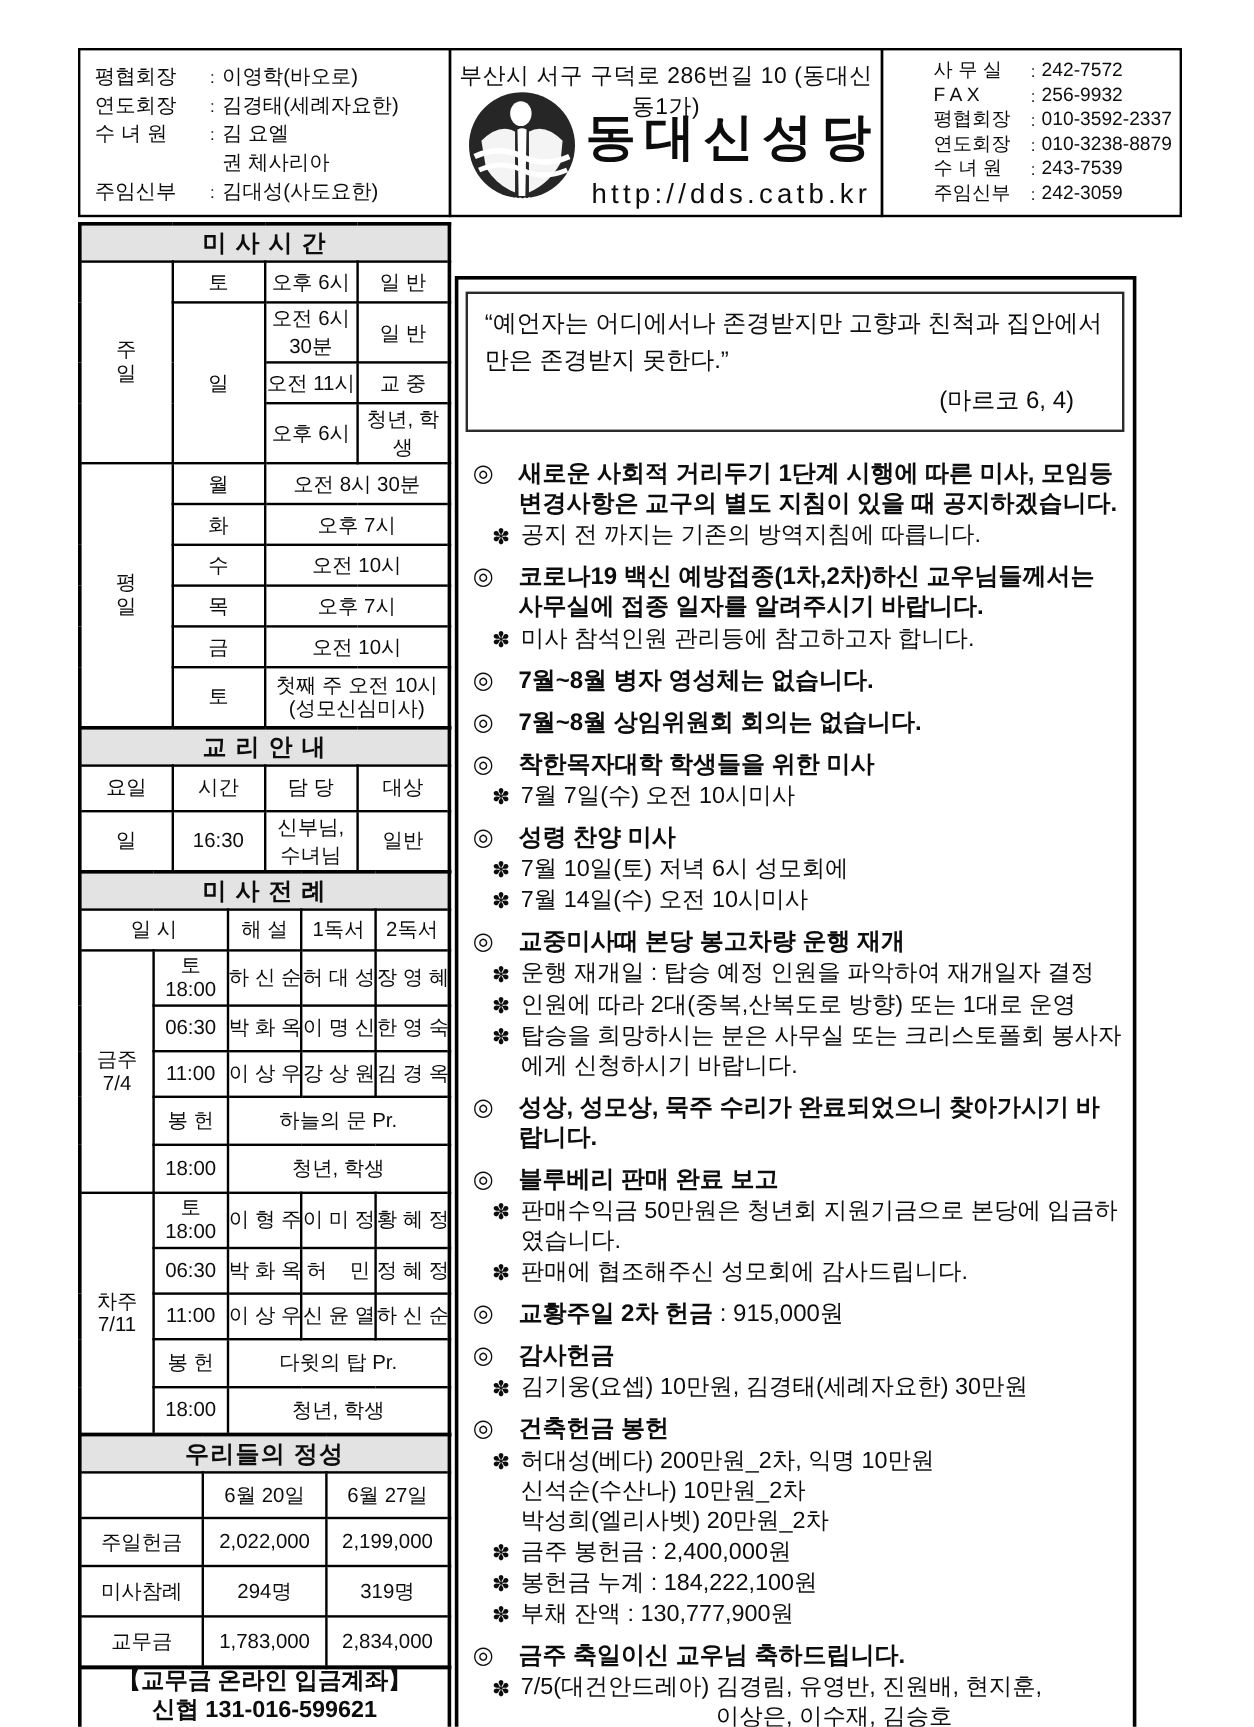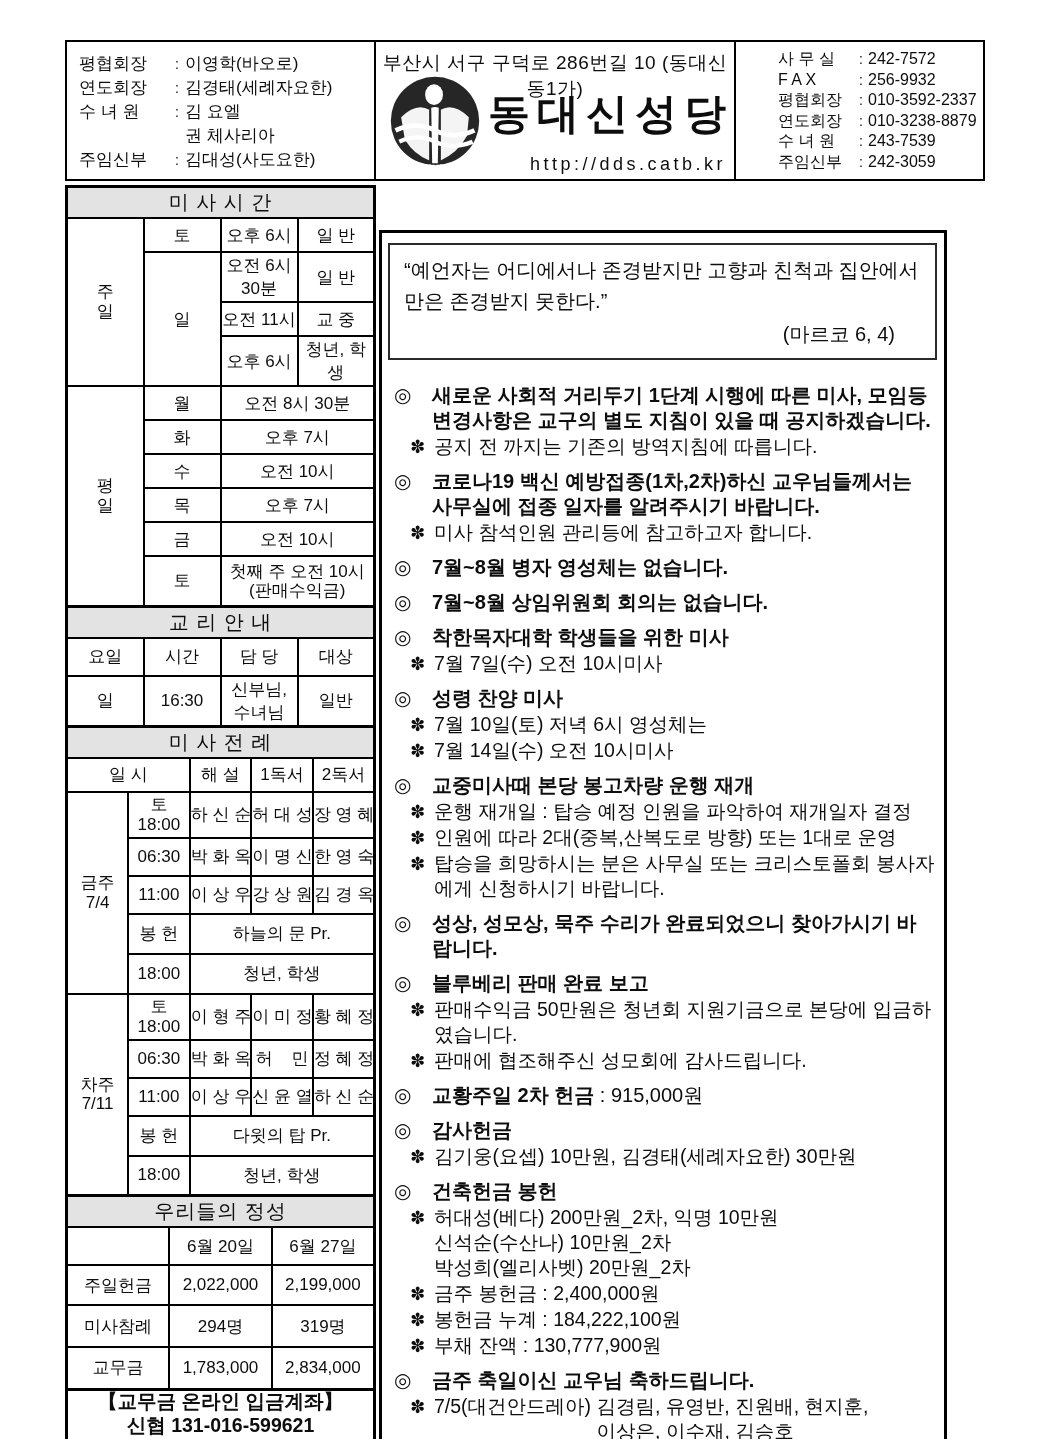--- a/index.html
+++ b/index.html
@@ -21,32 +21,32 @@
   .kv-line { display:flex; font-size:17px; line-height:24px; white-space:pre; }
   .kv-label { width:90px; }
   .kv-sep { width:16px; text-align:center; font-size:14px; }
   .contact-box .kv-line { font-size:16px; line-height:20.5px;margin-left:32px; }
   .contact-box .kv-label { width:76px; }
   .contact-box .kv-sep { width:14px; }
 
   .addr { text-align:center; font-size:19px; padding-top:8px; letter-spacing:0.5px; }
   .logo { position:absolute; left:12px; top:32px; width:94px; height:94px; }
   .church-name { position:absolute; left:112px; top:44px; font-size:42px; font-weight:bold; letter-spacing:7px; white-space:nowrap; }
-  .site-url { position:absolute; right:8px; bottom:4px; font-size:18px; letter-spacing:3.5px; white-space:nowrap; }
+  .site-url { position:absolute; right:8px; bottom:4px; font-size:23px; letter-spacing:3.5px; white-space:nowrap; }
 
   
   .main-row { display:flex; align-items:flex-start; margin-top:4px; }
   .left-col { width:311px; }
   .right-col { width:568px; height:1218px; margin-left:3px; border:3px solid #000; padding:4px 0 0 0; overflow:hidden;margin-top:45px; }
 
   
   table.t { border-collapse:collapse; width:311px; table-layout:fixed; margin-top:-3px; border:3px solid #000; }
   table.t:first-child { margin-top:0; }
   table.t td { border:2px solid #000; text-align:center; vertical-align:middle; font-size:17px; padding:1px 0; }
-  tr.hdr td { background:#e3e3e3; font-weight:normal; font-size:20px; height:30px; letter-spacing:1px; }
+  tr.hdr td { background:#e3e3e3; font-weight:bold; font-size:20px; height:30px; letter-spacing:1px; }
   td.pre { white-space:pre-line; line-height:1.12; }
   td.grp { font-size:18px; line-height:1.15; }
   td.day { font-size:18px; }
   .mt-row { height:34px; }
   .mt-row-tall { height:50px; }
   .cat-head { height:38px; font-size:18px; }
   .cat-row { height:42px; }
   .lit-head { height:34px; font-size:18px; }
   .lit-row { height:38px; }
   .lit-row-tall { height:46px; }
@@ -207,21 +207,21 @@
           <td class="day">목</td>
           <td colspan="2">오후  7시</td>
         </tr>
         <tr class="mt-row">
           <td class="day">금</td>
           <td colspan="2">오전 10시</td>
         </tr>
         <tr class="mt-row-tall">
           <td class="day">토</td>
           <td colspan="2" class="pre">첫째 주 오전 10시
-(판매수익금)</td>
+(성모신심미사)</td>
         </tr>
       </tbody>
         </table>
 
       <table class="t">
         <tbody>
             <tr class="hdr">
               <td colspan="4">교 리 안 내</td>
             </tr>
         <tr class="cat-head">
@@ -365,21 +365,21 @@
           </div>
           <div class="ann-item">
             <div class="ann-title"><span class="marker">◎</span><span class="pre-wrap">7월~8월 상임위원회 회의는 없습니다.</span></div>
           </div>
           <div class="ann-item">
             <div class="ann-title"><span class="marker">◎</span><span class="pre-wrap">착한목자대학 학생들을 위한 미사</span></div>
             <div class="ann-sub"><span class="marker">✽</span><span class="pre-wrap">7월 7일(수) 오전 10시미사</span></div>
           </div>
           <div class="ann-item">
             <div class="ann-title"><span class="marker">◎</span><span class="pre-wrap">성령 찬양 미사</span></div>
-            <div class="ann-sub"><span class="marker">✽</span><span class="pre-wrap">7월 10일(토) 저녁 6시 영성체는</span></div>
+            <div class="ann-sub"><span class="marker">✽</span><span class="pre-wrap">7월 10일(토) 저녁 6시 성모회에</span></div>
             <div class="ann-sub"><span class="marker">✽</span><span class="pre-wrap">7월 14일(수) 오전 10시미사</span></div>
           </div>
           <div class="ann-item">
             <div class="ann-title"><span class="marker">◎</span><span class="pre-wrap">교중미사때 본당 봉고차량 운행 재개</span></div>
             <div class="ann-sub"><span class="marker">✽</span><span class="pre-wrap">운행 재개일 : 탑승 예정 인원을 파악하여 재개일자 결정</span></div>
             <div class="ann-sub"><span class="marker">✽</span><span class="pre-wrap">인원에 따라 2대(중복,산복도로 방향) 또는 1대로 운영</span></div>
             <div class="ann-sub"><span class="marker">✽</span><span class="pre-wrap">탑승을 희망하시는 분은 사무실 또는 크리스토폴회 봉사자에게 신청하시기 바랍니다.</span></div>
           </div>
           <div class="ann-item">
             <div class="ann-title"><span class="marker">◎</span><span class="pre-wrap">성상, 성모상, 묵주 수리가 완료되었으니 찾아가시기 바랍니다.</span></div>

